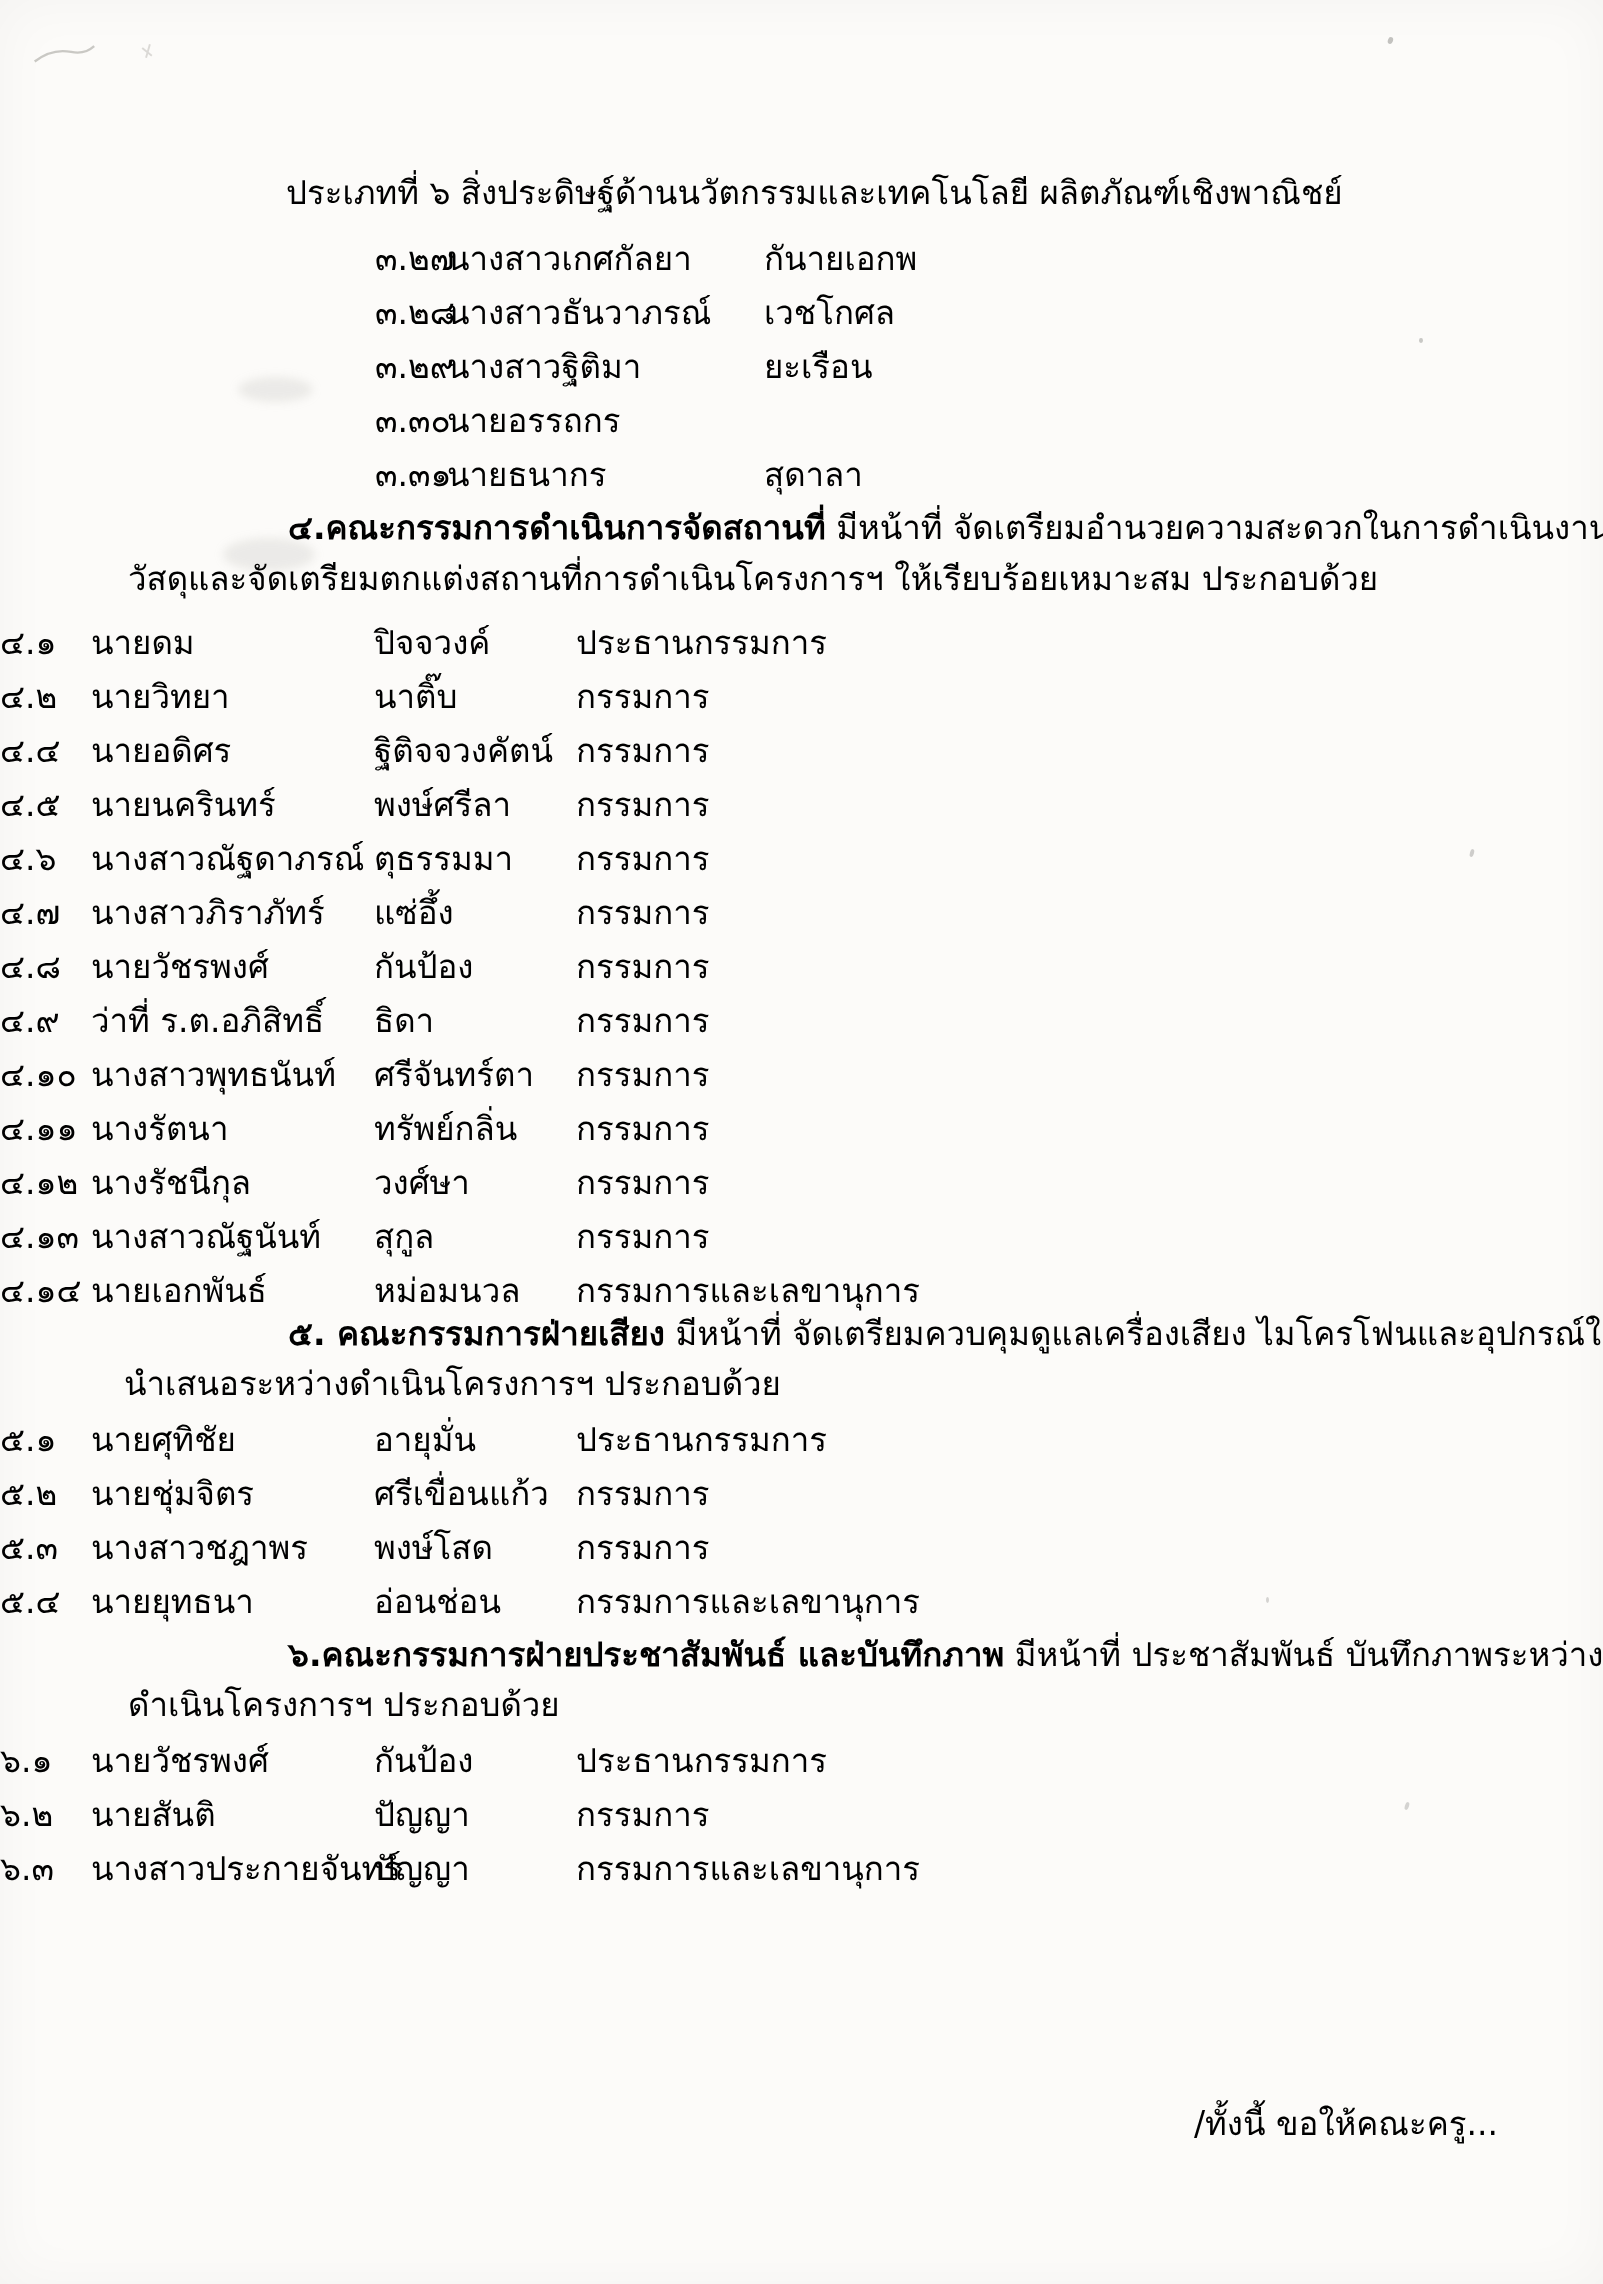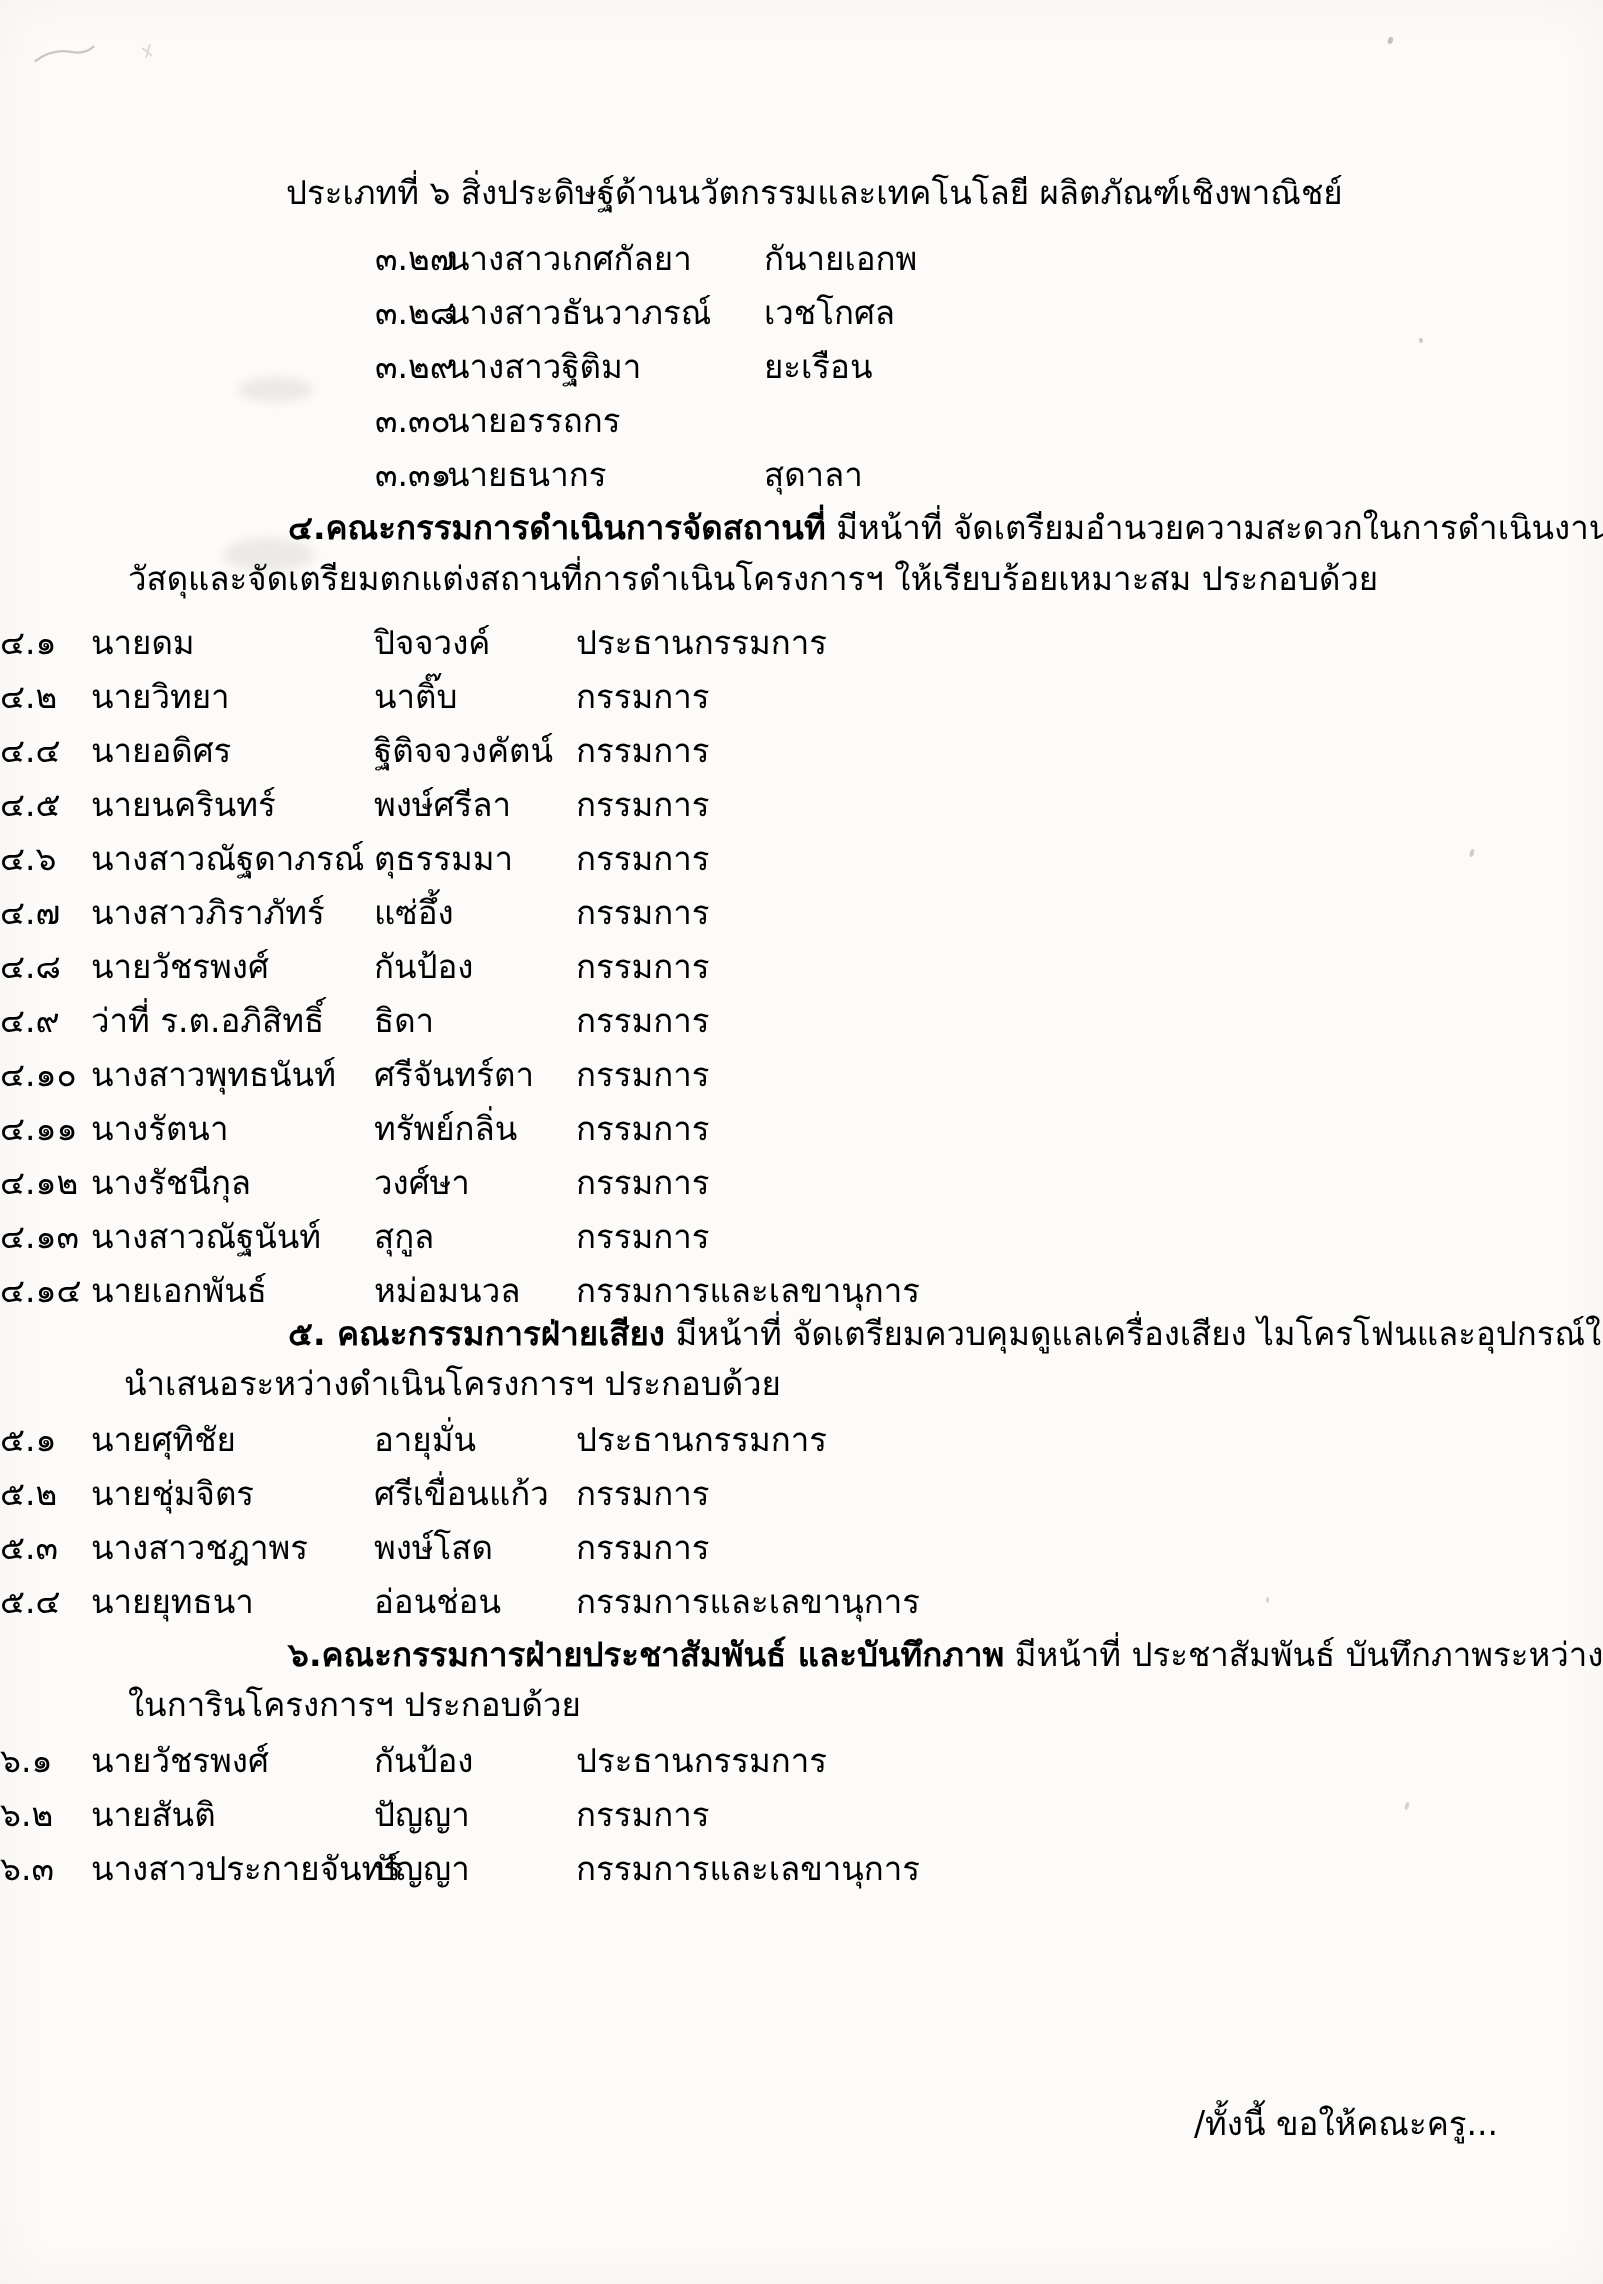--- a/index.html
+++ b/index.html
@@ -185,21 +185,21 @@
         <span>๕.๔</span>
         <span>นายยุทธนา</span>
         <span>อ่อนช่อน</span>
         <span>กรรมการและเลขานุการ</span>
       </div>
     </div>
 
   <div class="line" style="left:288px;top:1633px;">
     <span class="b">๖.คณะกรรมการฝ่ายประชาสัมพันธ์ และบันทึกภาพ</span><span>  มีหน้าที่ ประชาสัมพันธ์ บันทึกภาพระหว่าง</span>
   </div>
-  <div class="line" style="left:128px;top:1683px;">ในการินโครงการฯ ประกอบด้วย</div>
+  <div class="line" style="left:128px;top:1683px;">ดำเนินโครงการฯ ประกอบด้วย</div>
 
   <div class="rows" id="rows-6" style="top:1733px;">
       <div class="row s4">
         <span>๖.๑</span>
         <span>นายวัชรพงศ์</span>
         <span>กันป้อง</span>
         <span>ประธานกรรมการ</span>
       </div>
       <div class="row s4">
         <span>๖.๒</span>

